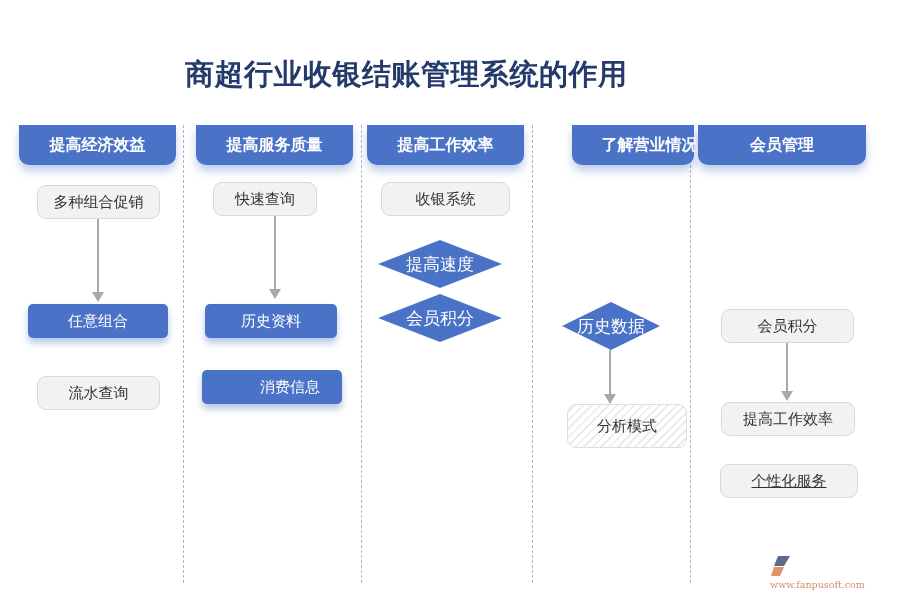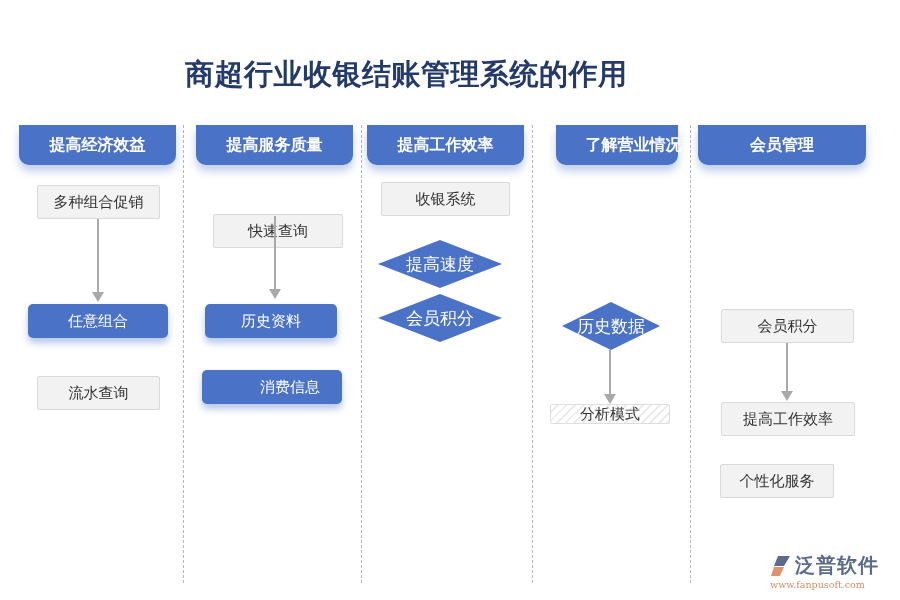--- a/index.html
+++ b/index.html
@@ -18,34 +18,35 @@
   }
   .header {
     position: absolute; top: 125px; height: 40px;
     background: #4a72c6; color: #fff; font-weight: bold; font-size: 16px;
     border-radius: 0 0 10px 10px;
     display: flex; align-items: center; justify-content: center;
     box-shadow: 0 6px 8px rgba(74,114,198,0.35);
     white-space: nowrap;
   }
   .box {
-    position: absolute; height: 34px; border-radius: 2px;
+    position: absolute; height: 34px; border-radius: 9px;
     display: flex; align-items: center; justify-content: center;
     font-size: 15px; white-space: nowrap;
   }
   .box.gray {
     background: #f2f2f2; border: 1px solid #d9d9d9; color: #333;
   }
   .box.blue {
     background: #4a72c6; color: #fff; border-radius: 5px;
     box-shadow: 0 5px 7px rgba(74,114,198,0.4);
   }
   .box.hatched {
-    border: 1px solid #dedede; color: #333; height: 20px;
+    border: 1px solid #dedede; color: #333; height: 44px;
     background: repeating-linear-gradient(135deg, #ffffff 0px, #ffffff 4px, #ececec 4px, #ececec 6px);
+    margin-left: 17px;
   }
   .diamond {
     position: absolute; display: flex; align-items: center; justify-content: center;
     color: #fff; font-size: 17px; white-space: nowrap;
   }
   .diamond svg { position: absolute; left: 0; top: 0; }
   .diamond span { position: relative; z-index: 1; }
   .arrow-line {
     position: absolute; width: 2px; background: #a9a9a9;
   }
@@ -75,30 +76,30 @@
 <div class="title">商超行业收银结账管理系统的作用</div>
 
 <div class="divider" style="left:183px;"></div>
 <div class="divider" style="left:361px;"></div>
 <div class="divider" style="left:532px;"></div>
 <div class="divider" style="left:690px;"></div>
 
 <div class="header" style="left:19px;width:157px;">提高经济效益</div>
 <div class="header" style="left:196px;width:157px;">提高服务质量</div>
 <div class="header" style="left:367px;width:157px;">提高工作效率</div>
-<div class="header" style="left:556px;width:122px;padding-left:33px;">了解营业情况</div>
+<div class="header" style="left:572px;width:122px;padding-left:33px;">了解营业情况</div>
 <div class="header" style="left:698px;width:168px;">会员管理</div>
 
 <div class="box gray" style="left:37px;top:185px;width:123px;">多种组合促销</div>
 <div class="arrow-line" style="left:97px;top:219px;height:75px;"></div>
 <div class="arrow-head" style="left:92px;top:292px;"></div>
 <div class="box blue" style="left:28px;top:304px;width:140px;">任意组合</div>
 <div class="box gray" style="left:37px;top:376px;width:123px;">流水查询</div>
 
-<div class="box gray" style="left:213px;top:182px;width:130px;margin-top:32px;">快速查询</div>
+<div class="box gray" style="left:213px;top:182px;width:104px;">快速查询</div>
 <div class="arrow-line" style="left:274px;top:216px;height:75px;"></div>
 <div class="arrow-head" style="left:269px;top:289px;"></div>
 <div class="box blue" style="left:205px;top:304px;width:132px;">历史资料</div>
 <div class="box blue" style="left:202px;top:370px;width:140px;padding-left:36px;">消费信息</div>
 
 <div class="box gray" style="left:381px;top:182px;width:129px;">收银系统</div>
 <div class="diamond" style="left:378px;top:240px;width:124px;height:48px;">
   <svg width="124" height="48">
     <polygon points="62,0 124,24 62,48 0,24" fill="#4a72c6"></polygon>
   </svg>
@@ -118,22 +119,21 @@
   <span>历史数据</span>
 </div>
 <div class="arrow-line" style="left:609px;top:350px;height:46px;"></div>
 <div class="arrow-head" style="left:604px;top:394px;"></div>
 <div class="box hatched" style="left:550px;top:404px;width:120px;">分析模式</div>
 
 <div class="box gray" style="left:721px;top:309px;width:133px;">会员积分</div>
 <div class="arrow-line" style="left:786px;top:343px;height:50px;"></div>
 <div class="arrow-head" style="left:781px;top:391px;"></div>
 <div class="box gray" style="left:721px;top:402px;width:134px;">提高工作效率</div>
-<div class="box gray" style="left:720px;top:464px;width:114px;">个性化服务</div>
+<div class="box gray" style="left:720px;top:464px;width:138px;text-decoration:underline;">个性化服务</div>
 
 <div class="logo">
   <svg class="logo-icon" viewBox="0 0 22 22">
     <polygon points="8,1 20,1 14,11 4,11" fill="#5a6b8c"></polygon>
     <polygon points="4,12 14,12 10,21 1,21" fill="#e0936a"></polygon>
   </svg>
-  <span class="logo-text">泛普软件</span>
   <span class="logo-url">www.fanpusoft.com</span>
 </div>
 
 </body></html>

